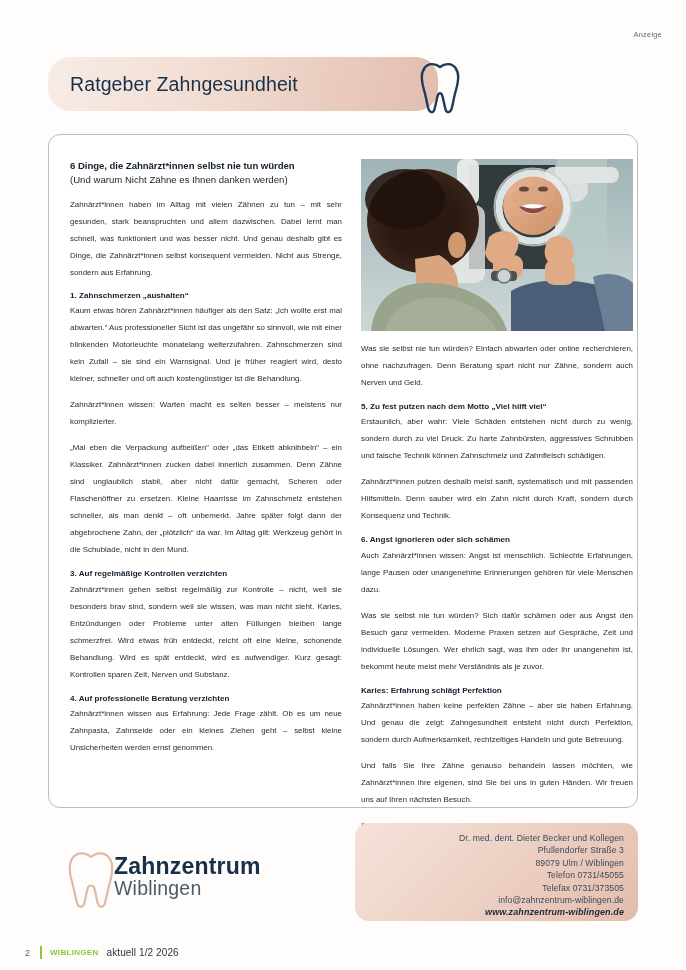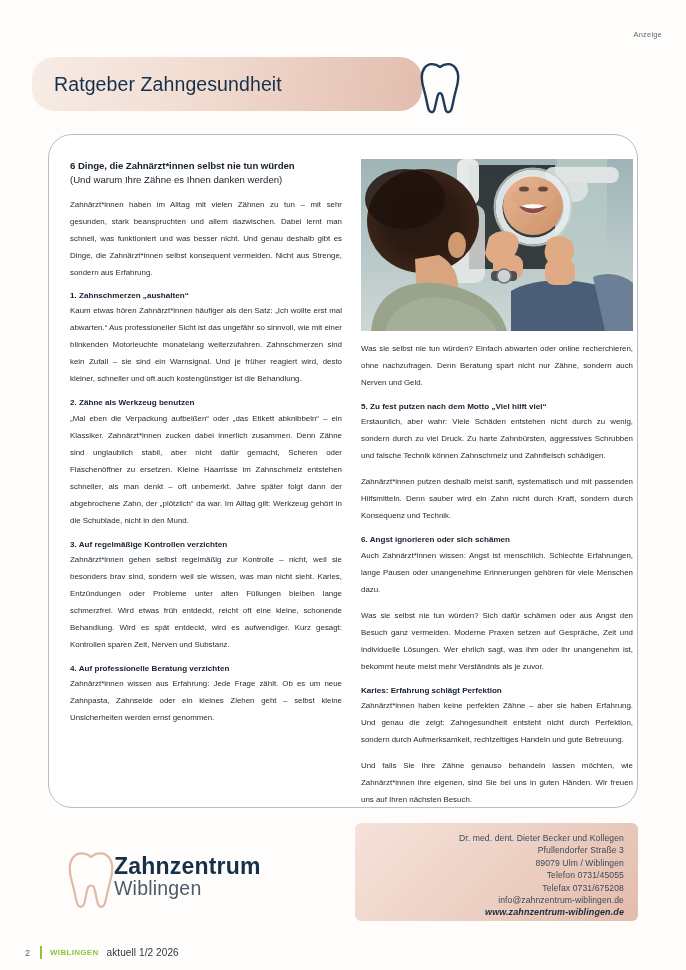--- a/index.html
+++ b/index.html
@@ -28,21 +28,21 @@
     top: 30px;
     right: 24px;
     font-size: 7.5px;
     color: #6b6b6b;
     letter-spacing: .2px;
   }
 
   
   .banner {
     position: absolute;
-    left: 32px;
+    left: 48px;
     top: 57px;
     width: 390px;
     height: 54px;
     border-radius: 22px;
     background: linear-gradient(100deg, #f7ece6 0%, #f2ddd2 40%, #e2bdae 100%);
   }
   .banner-title {
     position: absolute;
     left: 22px;
     top: 50%;
@@ -62,21 +62,21 @@
   }
 
   
   .article-card {
     position: absolute;
     left: 48px;
     top: 134px;
     width: 590px;
     height: 674px;
     border: 1px solid #b9bcc0;
-    border-radius: 24px;
+    border-radius: 12px;
     background: #ffffff;
     box-sizing: border-box;
   }
 
   .cols {
     position: absolute;
     left: 21px;
     top: 24px;
     right: 21px;
     bottom: 14px;
@@ -169,21 +169,21 @@
     letter-spacing: .2px;
   }
 
   
   .contact {
     position: absolute;
     left: 355px;
     top: 823px;
     width: 283px;
     height: 98px;
-    border-radius: 6px;
+    border-radius: 14px;
     background: linear-gradient(135deg, #f5e2da 0%, #eccfc2 55%, #e3bcab 100%);
     box-sizing: border-box;
     padding: 9px 14px 8px 10px;
     text-align: right;
   }
   .contact div {
     font-size: 8.6px;
     line-height: 12.4px;
     color: #3b4a5a;
     letter-spacing: .1px;
@@ -241,28 +241,28 @@
     <svg viewBox="0 0 42 56" width="42" height="56">
       <path d="M21 7 C16 3, 9 3, 5.5 8 C1.5 13.5, 2.5 22, 5 30 C7 36.5, 8 44, 9.5 49 C10.6 52.6, 14 53.4, 15.3 49.8 C16.8 45.6, 17.6 38, 19.2 34.5 C20 32.7, 22 32.7, 22.8 34.5 C24.4 38, 25.2 45.6, 26.7 49.8 C28 53.4, 31.4 52.6, 32.5 49 C34 44, 35 36.5, 37 30 C39.5 22, 40.5 13.5, 36.5 8 C33 3, 26 3, 21 7 Z" fill="none" stroke="#1b3a5c" stroke-width="2.4" stroke-linejoin="round"></path>
     </svg>
   </div>
 
   <div class="article-card">
     <div class="cols">
 
       <div class="col">
         <h1 class="headline">6 Dinge, die Zahnärzt*innen selbst nie tun würden</h1>
-        <div class="subhead">(Und warum Ihre Zähne es Ihnen danken werden)</div>
+        <div class="subhead">(Und warum Nicht Zähne es Ihnen danken werden)</div>
 
         <p class="body">Zahnärzt*innen haben im Alltag mit vielen Zähnen zu tun – mit sehr gesunden, stark beanspruchten und allem dazwischen. Dabei lernt man schnell, was funktioniert und was besser nicht. Und genau deshalb gibt es Dinge, die Zahnärzt*innen selbst konsequent vermeiden. Nicht aus Strenge, sondern aus Erfahrung.</p>
 
         <h2 class="sect first">1. Zahnschmerzen „aushalten“</h2>
         <p class="body">Kaum etwas hören Zahnärzt*innen häufiger als den Satz: „Ich wollte erst mal abwarten.“ Aus professioneller Sicht ist das ungefähr so sinnvoll, wie mit einer blinkenden Motorleuchte monatelang weiterzufahren. Zahnschmerzen sind kein Zufall – sie sind ein Warnsignal. Und je früher reagiert wird, desto kleiner, schneller und oft auch kostengünstiger ist die Behandlung.</p>
-
-        <h2 class="sect">2. Zähne als Werkzeug benutzen</h2>
+        <p class="body">Zahnärzt*innen wissen: Warten macht es selten besser – meistens nur komplizierter.</p>
+
         <p class="body">„Mal eben die Verpackung aufbeißen“ oder „das Etikett abknibbeln“ – ein Klassiker. Zahnärzt*innen zucken dabei innerlich zusammen. Denn Zähne sind unglaublich stabil, aber nicht dafür gemacht, Scheren oder Flaschenöffner zu ersetzen. Kleine Haarrisse im Zahnschmelz entstehen schneller, als man denkt – oft unbemerkt. Jahre später folgt dann der abgebrochene Zahn, der „plötzlich“ da war. Im Alltag gilt: Werkzeug gehört in die Schublade, nicht in den Mund.</p>
 
         <h2 class="sect">3. Auf regelmäßige Kontrollen verzichten</h2>
         <p class="body">Zahnärzt*innen gehen selbst regelmäßig zur Kontrolle – nicht, weil sie besonders brav sind, sondern weil sie wissen, was man nicht sieht. Karies, Entzündungen oder Probleme unter alten Füllungen bleiben lange schmerzfrei. Wird etwas früh entdeckt, reicht oft eine kleine, schonende Behandlung. Wird es spät entdeckt, wird es aufwendiger. Kurz gesagt: Kontrollen sparen Zeit, Nerven und Substanz.</p>
 
         <h2 class="sect">4. Auf professionelle Beratung verzichten</h2>
         <p class="body tight">Zahnärzt*innen wissen aus Erfahrung: Jede Frage zählt. Ob es um neue Zahnpasta, Zahnseide oder ein kleines Ziehen geht – selbst kleine Unsicherheiten werden ernst genommen.</p>
       </div>
 
       <div class="col">
@@ -366,21 +366,21 @@
       <div class="logo-line1">Zahnzentrum</div>
       <div class="logo-line2">Wiblingen</div>
     </div>
   </div>
 
   <div class="contact">
     <div>Dr. med. dent. Dieter Becker und Kollegen</div>
     <div>Pfullendorfer Straße 3</div>
     <div>89079 Ulm / Wiblingen</div>
     <div>Telefon 0731/45055</div>
-    <div>Telefax 0731/675208</div>
+    <div>Telefax 0731/373505</div>
     <div>info@zahnzentrum-wiblingen.de</div>
     <div class="web">www.zahnzentrum-wiblingen.de</div>
   </div>
 
   <div class="footer">
     <div class="pagenum">2</div>
     <div class="footer-rule"></div>
     <div class="footer-brand">WIBLINGEN</div>
     <div class="footer-issue">aktuell 1/2 2026</div>
   </div>

